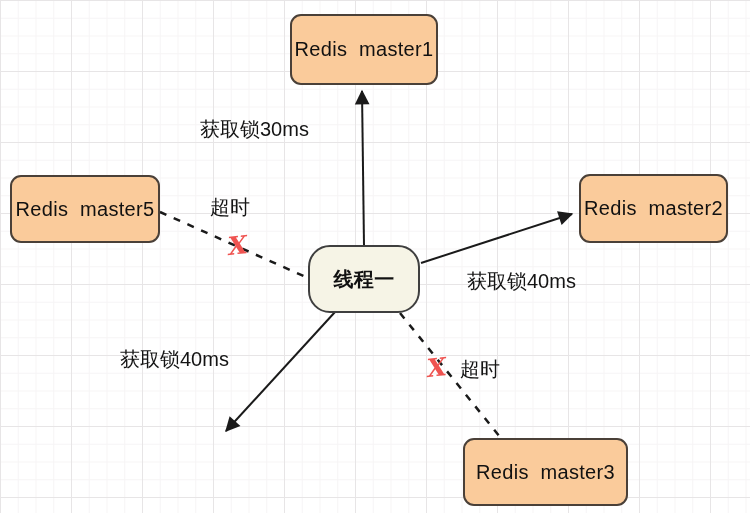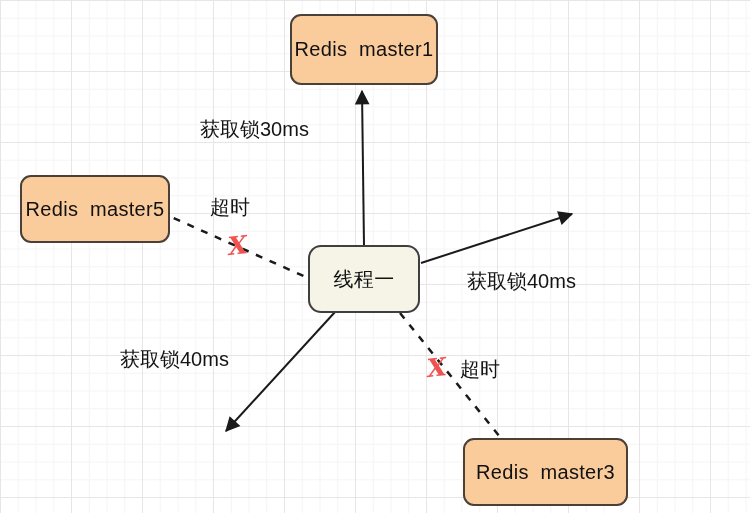--- a/index.html
+++ b/index.html
@@ -42,21 +42,22 @@
     word-spacing: 6px;
     letter-spacing: 0.3px;
   }
   .node.master {
     background: var(--node_fill, #facb9b);
     border: 2px solid var(--node_border, #4a4038);
   }
   .node.thread {
     background: var(--thread_fill, #f6f4e6);
     border: 2.5px solid var(--thread_border, #3f3f3f);
-    border-radius: 13px;
+    border-radius: 22px;
+    font-weight: bold;
   }
   .edge-label {
     position: absolute;
     font-size: 20px;
     color: #141414;
     text-align: left;
     white-space: nowrap;
   }
   .timeout-mark {
     position: absolute;
@@ -84,27 +85,30 @@
     <line class="edge solid" x1="421" y1="263" x2="572" y2="214" marker-end="url(#arrow)"></line>
     <line class="edge solid" x1="335" y1="312" x2="226" y2="431" marker-end="url(#arrow)"></line>
     <line class="edge dashed" x1="160" y1="212" x2="308" y2="278"></line>
     <line class="edge dashed" x1="400" y1="313" x2="500" y2="437"></line>
   </svg>
 
   <div class="node master" style="left:290px; top:14px; width:148px; height:71px;">
     <span>Redis master1</span>
   </div>
 
+  <div class="node master" style="left:579px; top:174px; width:149px; height:69px;">
+    <span>Redis master2</span>
+  </div>
 
   <div class="node master" style="left:463px; top:438px; width:165px; height:68px;">
     <span>Redis master3</span>
   </div>
 
 
-  <div class="node master" style="left:10px; top:175px; width:150px; height:68px;margin-left:10px;">
+  <div class="node master" style="left:10px; top:175px; width:150px; height:68px;">
     <span>Redis master5</span>
   </div>
 
   <div class="node thread" style="left:308px; top:245px; width:112px; height:68px;">
     <span>线程一</span>
   </div>
 
   <div class="edge-label" style="left:200px; top:116px; width:140px;">获取锁30ms</div>
 
   <div class="edge-label" style="left:467px; top:268px; width:140px;">获取锁40ms</div>

